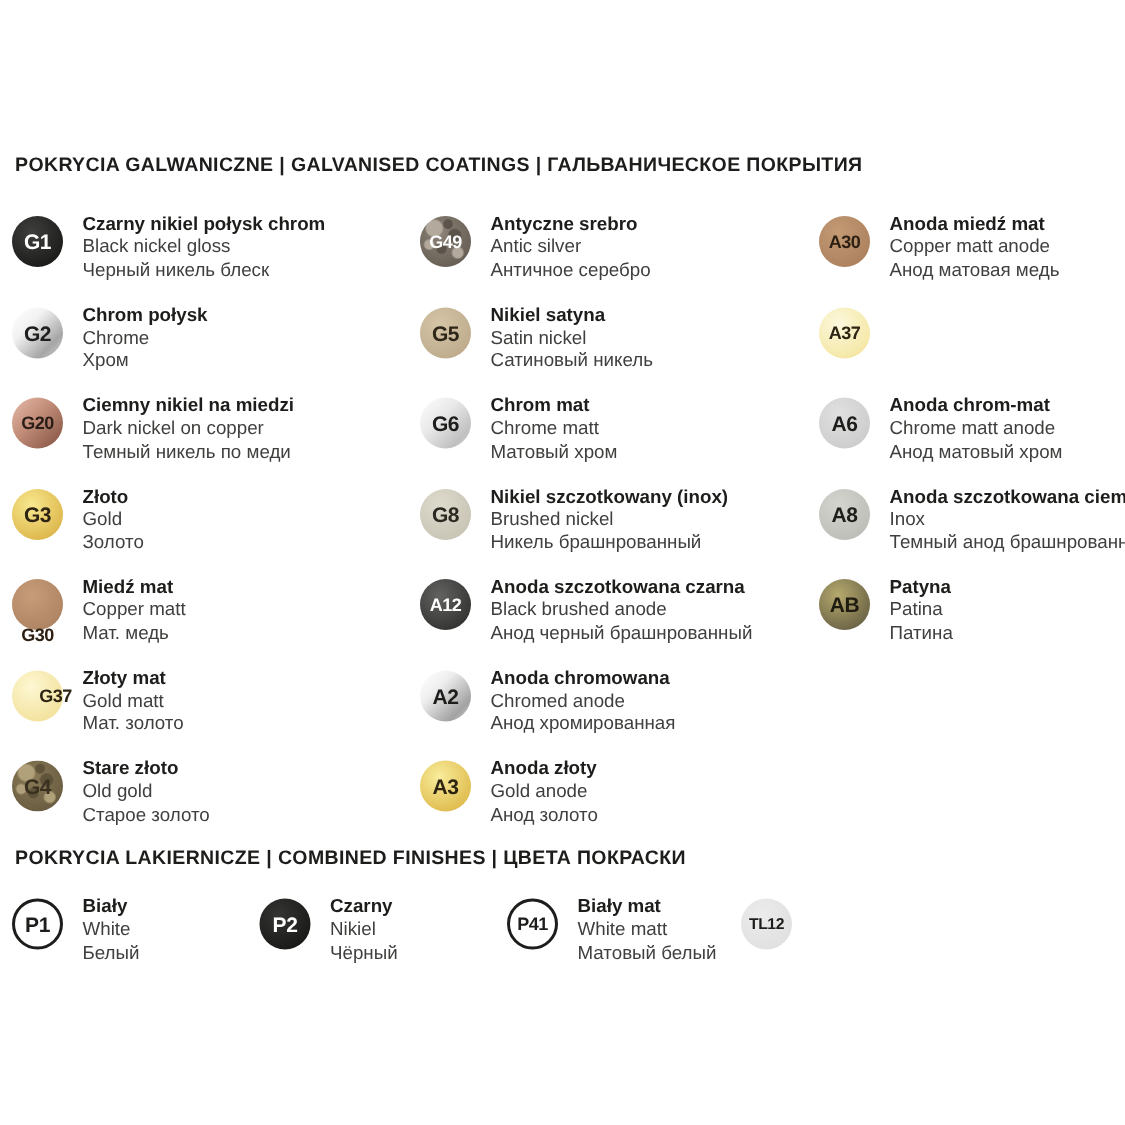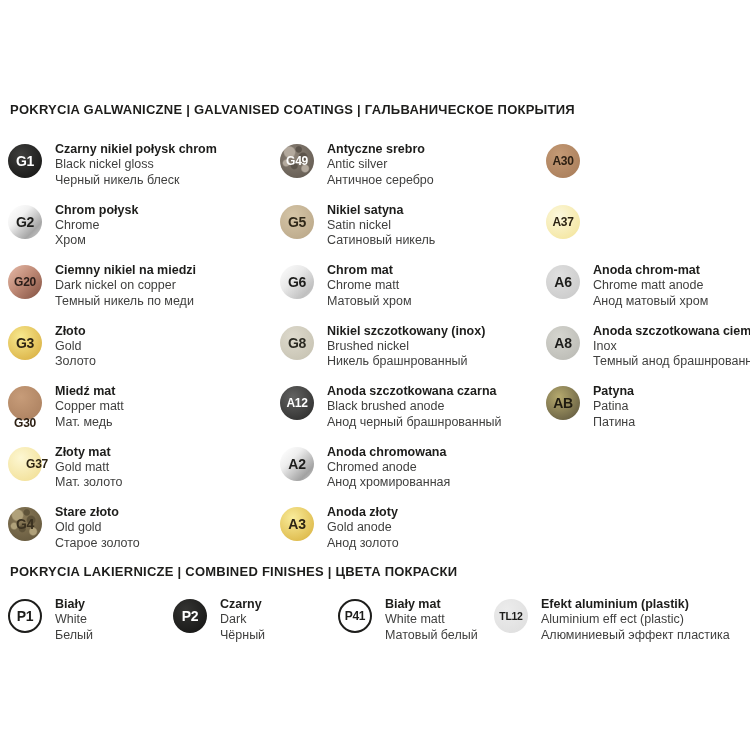--- a/index.html
+++ b/index.html
@@ -175,20 +175,25 @@
             <div class="lbl-en">Gold anode</div>
             <div class="lbl-ru">Анод золото</div>
           </div>
         </div>
       </div>
       <div class="col">
         <div class="item">
           <span class="swatch" style="background: radial-gradient(circle at 38% 32%, rgb(196, 154, 117) 0%, rgb(166, 122, 87) 100%);">
             <span class="code len3" style="color: rgb(45, 32, 19);">A30</span>
           </span>
+          <div class="labels">
+            <div class="lbl-pl">Anoda miedź mat</div>
+            <div class="lbl-en">Copper matt anode</div>
+            <div class="lbl-ru">Анод матовая медь</div>
+          </div>
         </div>
         <div class="item">
           <span class="swatch" style="background: radial-gradient(circle at 38% 32%, rgb(252, 248, 221) 0%, rgb(242, 226, 148) 100%);">
             <span class="code len3" style="color: rgb(45, 36, 19);">A37</span>
           </span>
         </div>
         <div class="item">
           <span class="swatch" style="background: radial-gradient(circle at 38% 32%, rgb(224, 224, 224) 0%, rgb(199, 199, 199) 100%);">
             <span class="code" style="color: rgb(29, 29, 27);">A6</span>
           </span>
@@ -236,21 +241,21 @@
           </div>
         </div>
       </div>
       <div class="col">
         <div class="item">
           <span class="swatch" style="background: radial-gradient(circle at 38% 32%, rgb(52, 52, 50) 0%, rgb(18, 18, 17) 100%);">
             <span class="code" style="color: rgb(255, 255, 255);">P2</span>
           </span>
           <div class="labels">
             <div class="lbl-pl">Czarny</div>
-            <div class="lbl-en">Dark</div>
+            <div class="lbl-en">Nikiel</div>
             <div class="lbl-ru">Чёрный</div>
           </div>
         </div>
       </div>
       <div class="col">
         <div class="item">
           <span class="swatch" style="background: rgb(255, 255, 255); border: 2px solid rgb(29, 29, 27);">
             <span class="code len3" style="color: rgb(29, 29, 27);">P41</span>
           </span>
           <div class="labels">
@@ -258,21 +263,16 @@
             <div class="lbl-en">White matt</div>
             <div class="lbl-ru">Матовый белый</div>
           </div>
         </div>
       </div>
       <div class="col">
         <div class="item">
           <span class="swatch" style="background: radial-gradient(circle at 38% 32%, rgb(236, 236, 236) 0%, rgb(221, 221, 221) 100%);">
             <span class="code len4" style="color: rgb(29, 29, 27);">TL12</span>
           </span>
-          <div class="labels">
-            <div class="lbl-pl">Efekt aluminium (plastik)</div>
-            <div class="lbl-en">Aluminium eff ect (plastic)</div>
-            <div class="lbl-ru">Алюминиевый эффект пластика</div>
-          </div>
         </div>
       </div>
     </div>
 </div>
 
 </body></html>

